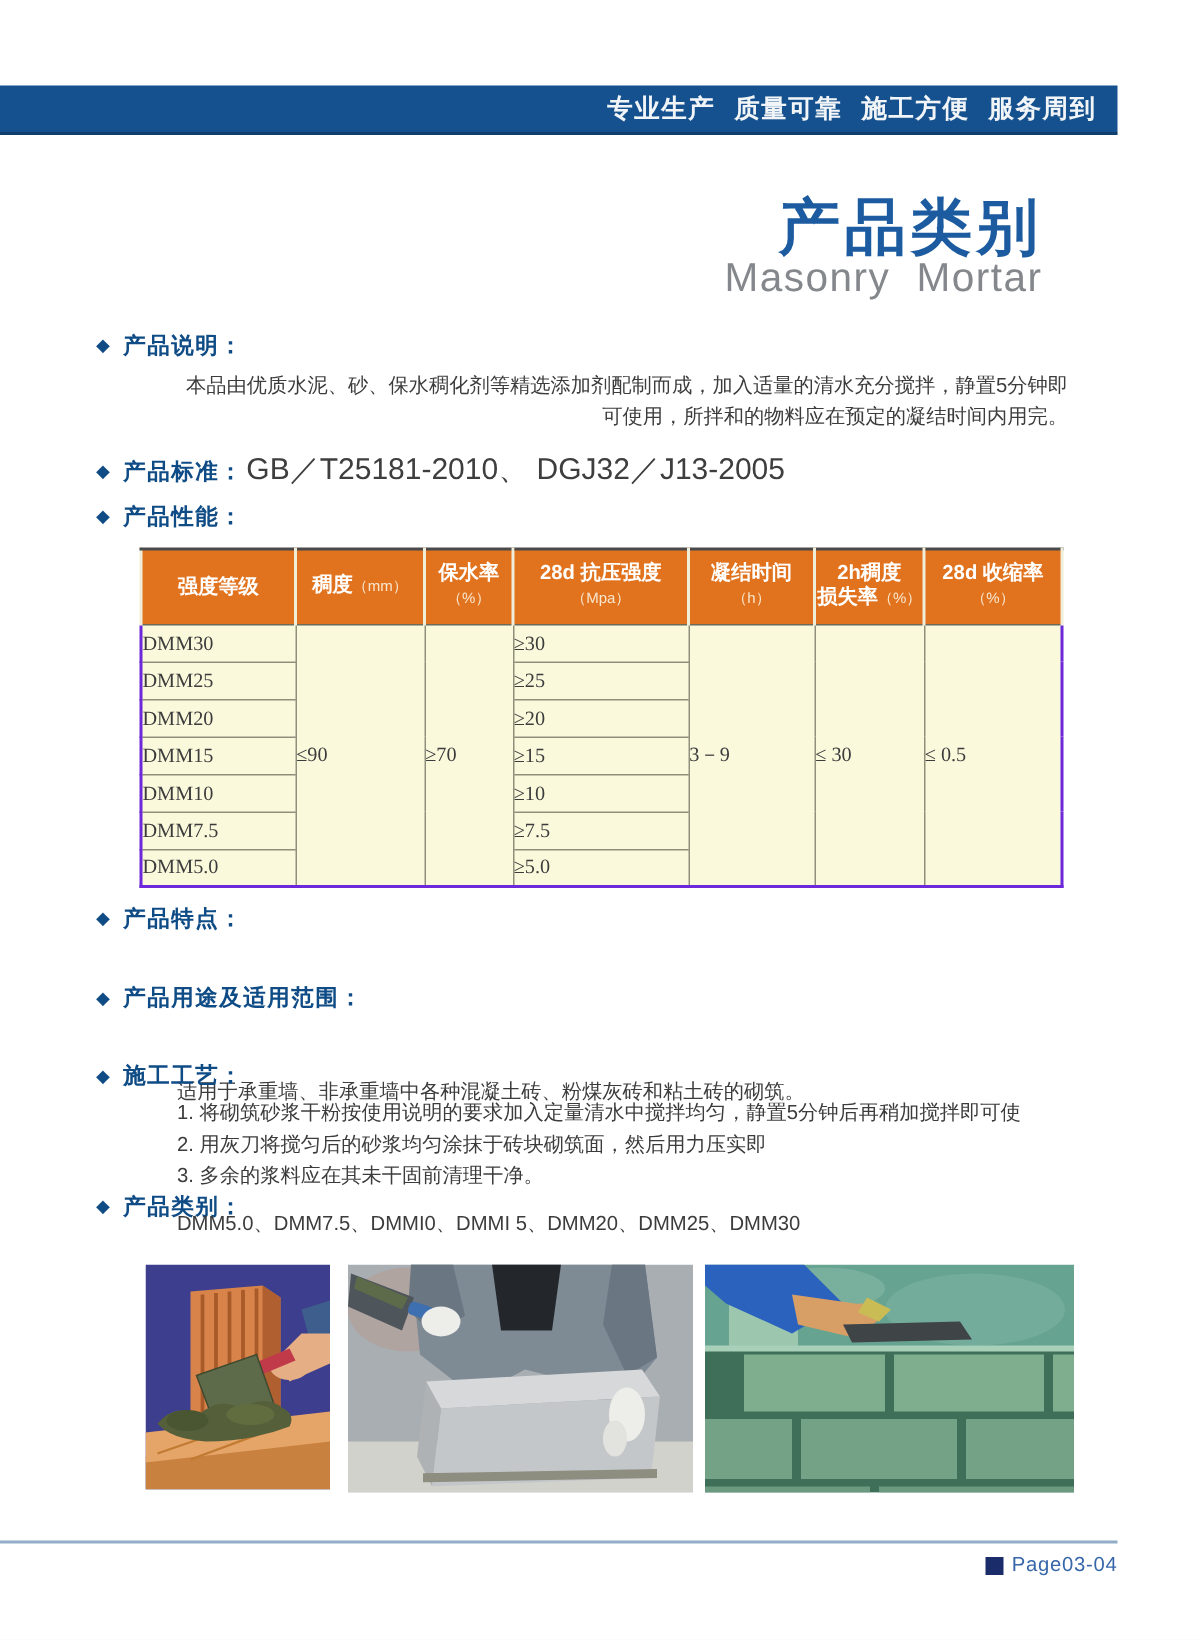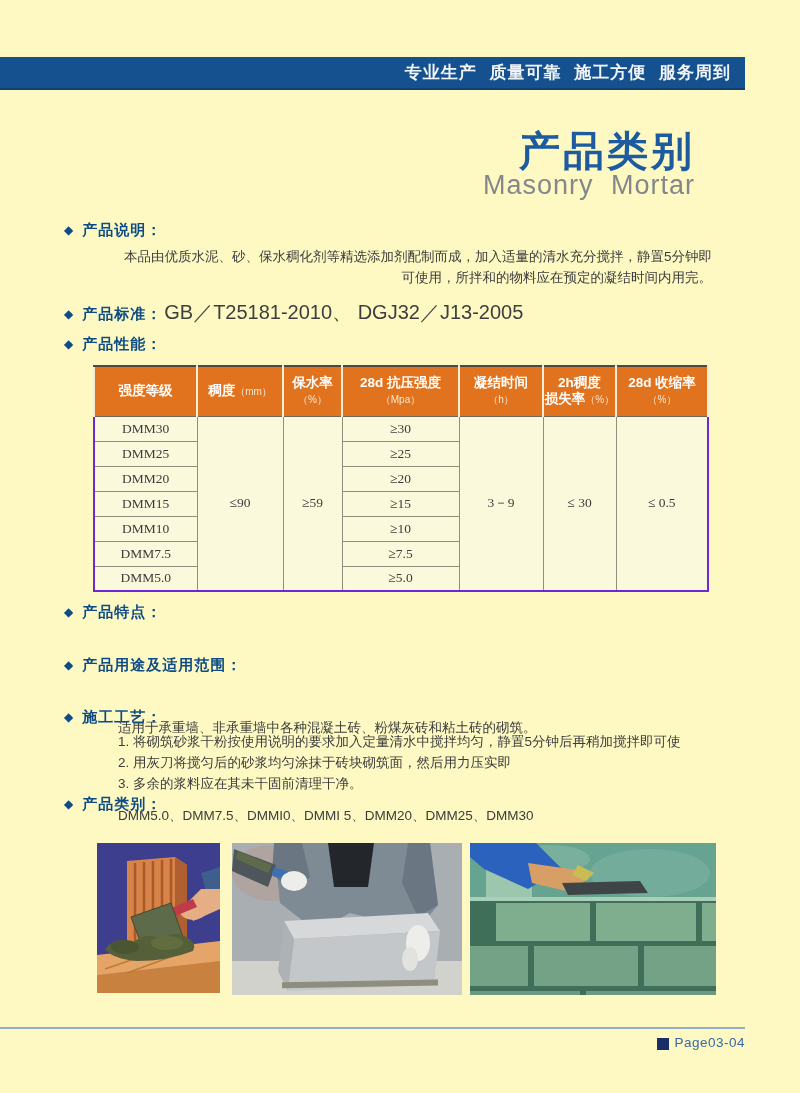--- a/index.html
+++ b/index.html
@@ -1,18 +1,18 @@
 <!DOCTYPE html>
 <html><head>
 <meta charset="utf-8">
 <style>
   * { margin:0; padding:0; box-sizing:border-box; }
   html,body { width:800px; height:1093px; }
   body { font-family:"Liberation Sans", sans-serif; background:#ECEDEE; overflow:hidden; }
-  .page { position:relative; width:800px; height:1093px; background:#fef9c3; }
+  .page { position:relative; width:800px; height:1093px; background:#ffffff; }
 
   
   .top-banner { position:absolute; left:0; top:57px; width:745px; height:33px;
     background:#15518E; border-bottom:2px solid rgba(0,0,0,.22);
     display:flex; align-items:center; justify-content:flex-end; padding-right:14px; }
   .top-banner span { color:#F2F5F8; font-size:17px; font-weight:bold; word-spacing:7px; letter-spacing:1px; }
 
   
   .title-zh { position:absolute; top:124px; right:105px; font-size:41px; font-weight:bold;
     color:#1D5BA0; letter-spacing:3px; }
@@ -34,21 +34,21 @@
   
   table.perf { position:absolute; left:93px; top:365px; width:614px; border-collapse:collapse;
     table-layout:fixed; border:2px solid #6d28d9; }
   table.perf col.c1{width:103px} table.perf col.c2{width:86px} table.perf col.c3{width:59px}
   table.perf col.c4{width:117px} table.perf col.c5{width:84px} table.perf col.c6{width:73px}
   table.perf col.c7{width:92px}
   table.perf th { background:#E2731E; color:#FFFFFF; height:50px; font-size:13.5px; font-weight:bold;
     border:2px solid #F0EDD8; border-top:2px solid #4A4A4A; border-bottom:1px solid #6B6B5C;
     text-align:center; vertical-align:middle; line-height:16px; }
   table.perf th .unit { font-size:10px; font-weight:normal; color:#F7E7CE; }
-  table.perf td { background:#FBF9DC; border:1px solid #8F8F7B; height:25px; text-align:center;
+  table.perf td { background:#FBF9DC; border:1px solid #8F8F7B; height:25px; 
     vertical-align:middle; color:#3C3C3C; font-size:13.5px;
     font-family:"Liberation Serif", serif; }
 
   
   .photo { position:absolute; top:843px; }
   .photo svg { display:block; }
 
   
   .footer-rule { position:absolute; left:0; top:1027px; width:745px; height:2px; background:#92ADC9; }
   .footer-label { position:absolute; top:1035px; right:55px; display:flex; align-items:flex-end; }
@@ -121,21 +121,21 @@
           <th>
             <div>28d 收缩率</div>
             <div><span class="unit">（%）</span></div>
           </th>
         </tr>
     </thead>
     <tbody>
         <tr>
           <td>DMM30</td>
           <td rowspan="7">≤90</td>
-          <td rowspan="7">≥59</td>
+          <td rowspan="7">≥70</td>
           <td>≥30</td>
           <td rowspan="7">3－9</td>
           <td rowspan="7">≤ 30</td>
           <td rowspan="7">≤ 0.5</td>
         </tr>
         <tr>
           <td>DMM25</td>
           <td>≥25</td>
         </tr>
         <tr>

